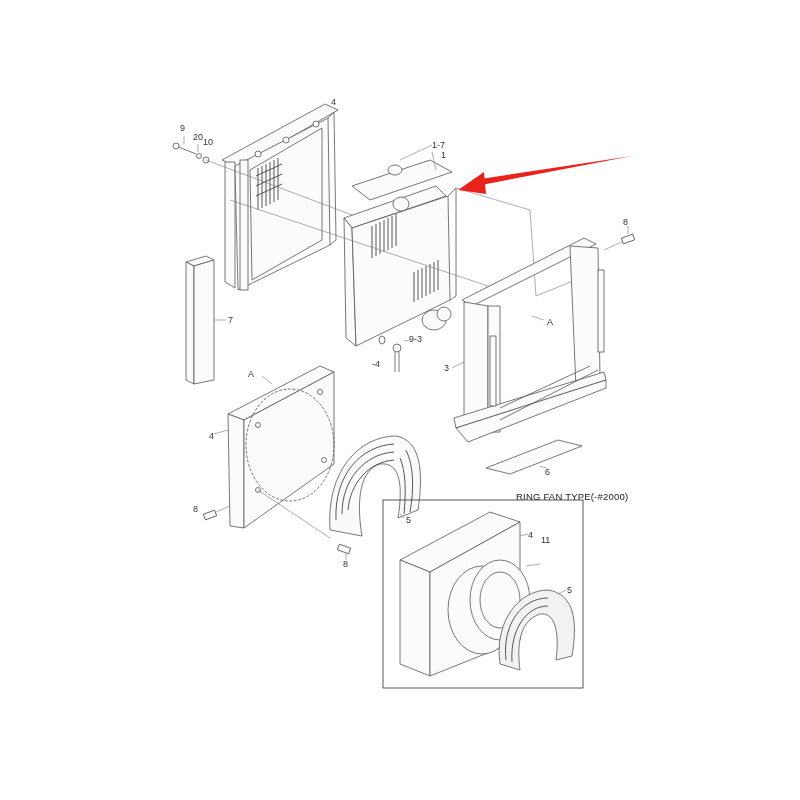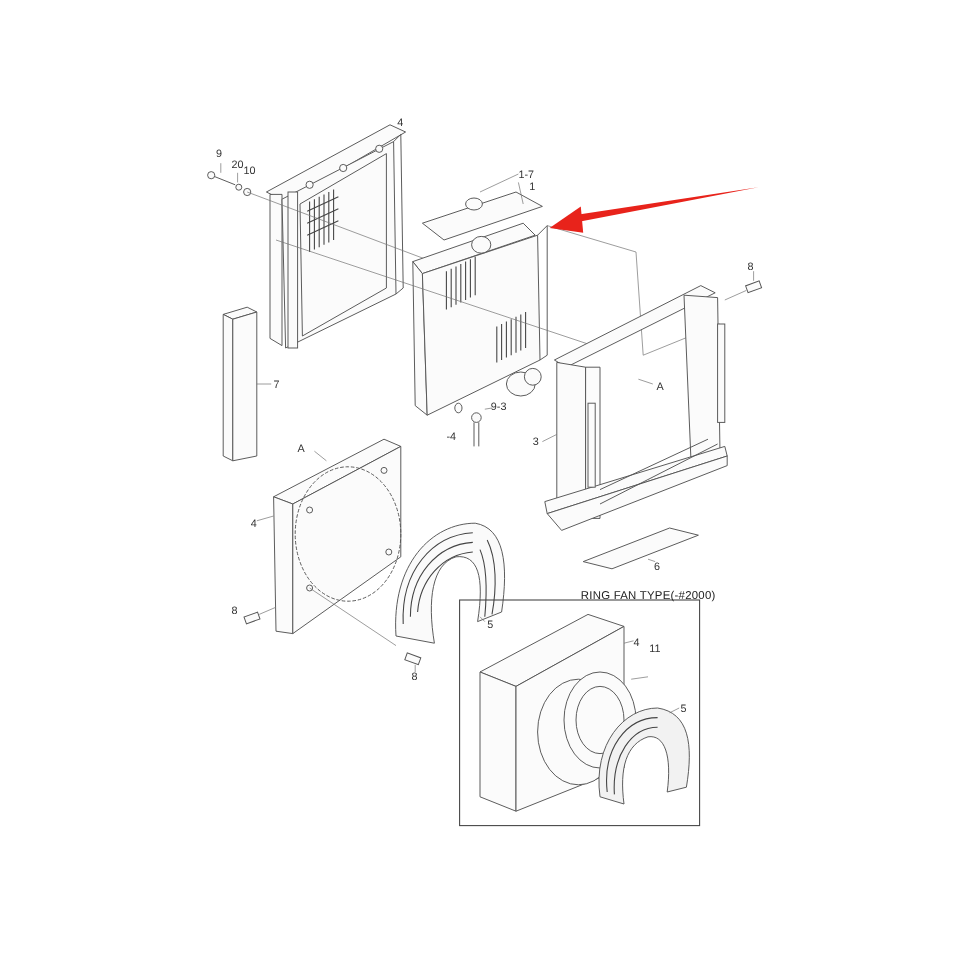--- a/index.html
+++ b/index.html
@@ -2,21 +2,21 @@
 <html><head>
 <meta charset="utf-8">
 <style>
   html, body { margin: 0; padding: 0; background: #ffffff; }
   body { width: 800px; height: 800px; position: relative; overflow: hidden;
          font-family: "Liberation Sans", sans-serif; }
   #diagram { position: absolute; left: 0; top: 0; width: 800px; height: 800px; }
   .lbl { position: absolute; font-size: 9px; color: #333; line-height: 1; white-space: nowrap;
          font-family: "Liberation Sans", sans-serif; }
   .inset-title { position: absolute; font-size: 9.5px; color: #222; letter-spacing: 0.2px;
-                 font-family: "Liberation Sans", sans-serif; }
+                 font-family: "Liberation Sans", sans-serif; margin-left: 32px; }
   svg .ln { stroke: #555; stroke-width: 0.8; fill: none; }
   svg .fill { fill: #fbfbfb; stroke: #555; stroke-width: 0.8; }
   svg .grid { stroke: #444; stroke-width: 0.9; }
   svg .thin { stroke: #777; stroke-width: 0.6; fill: none; }
 </style>
 </head>
 <body>
 
 <div id="diagram">
 <svg width="800" height="800" viewBox="0 0 800 800">

